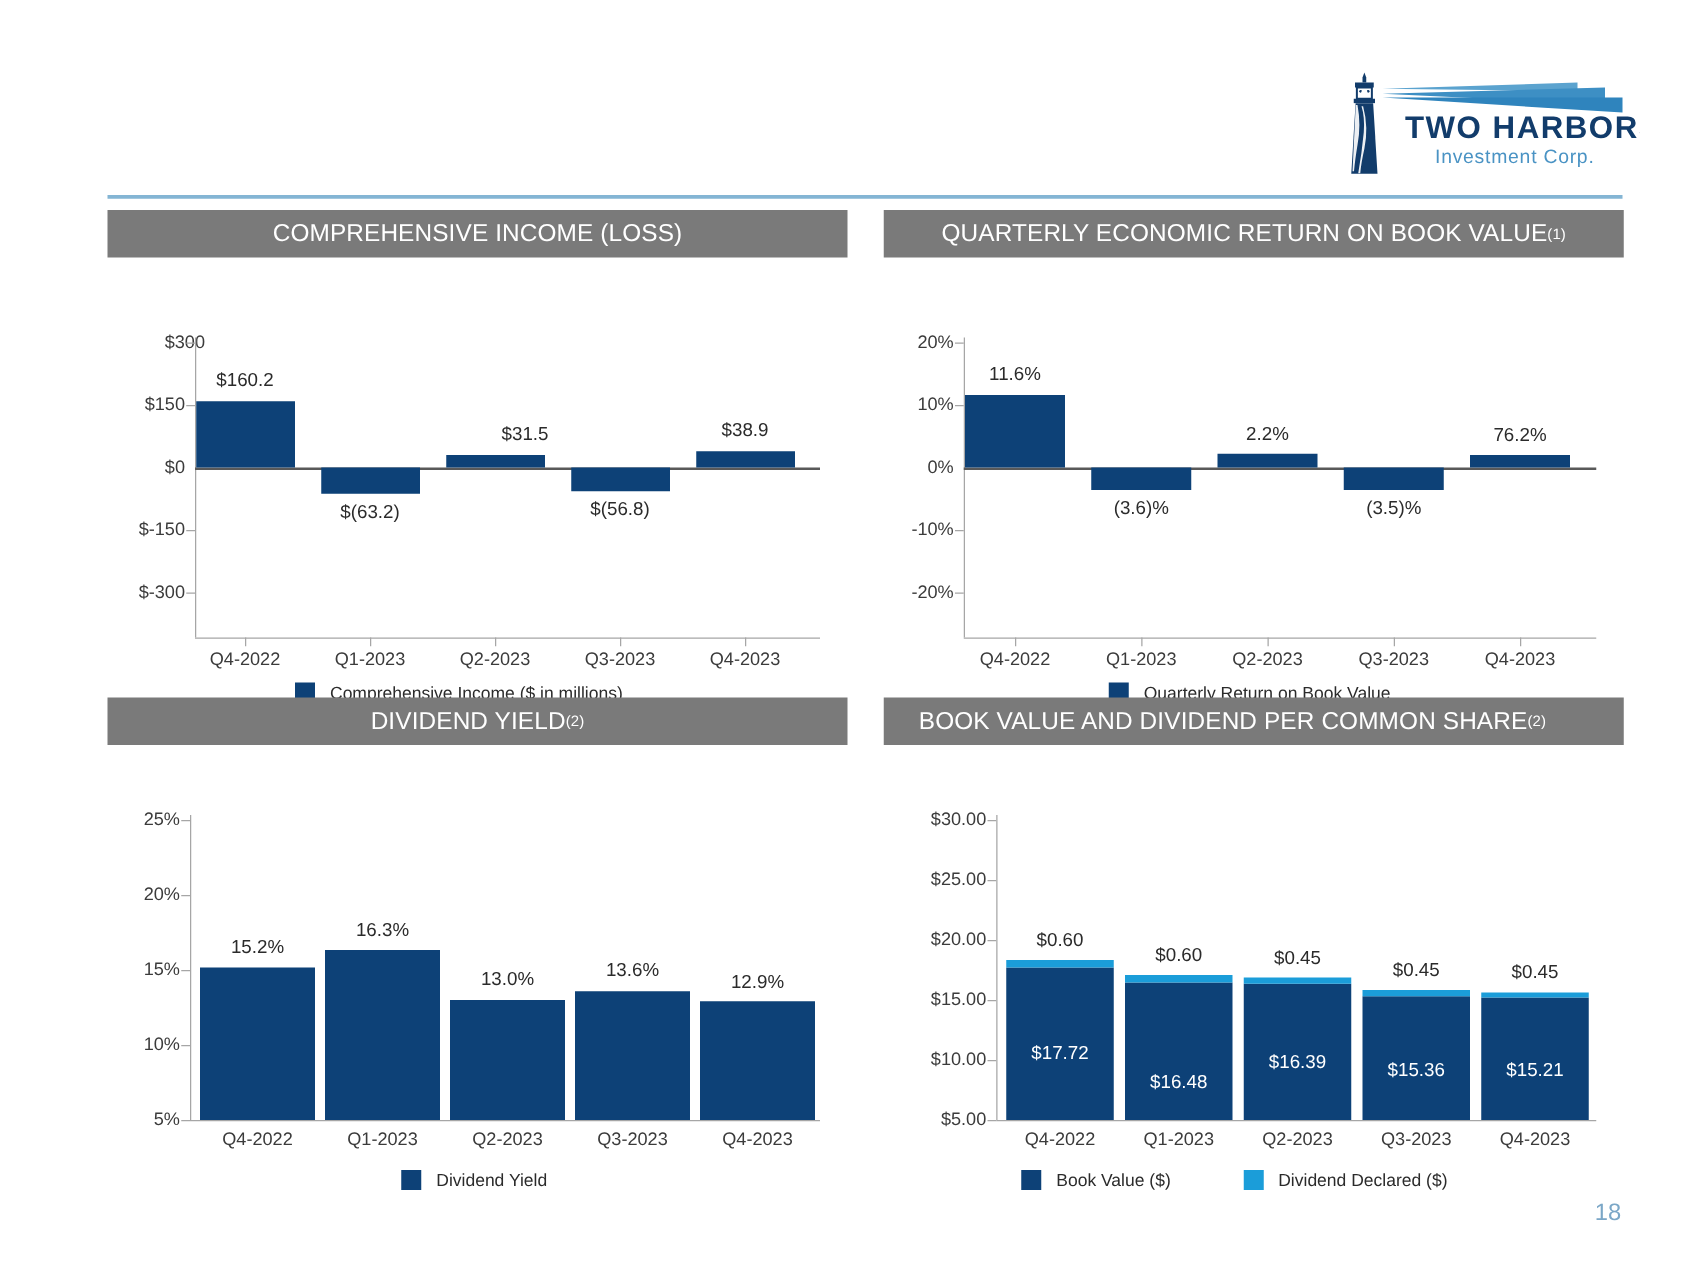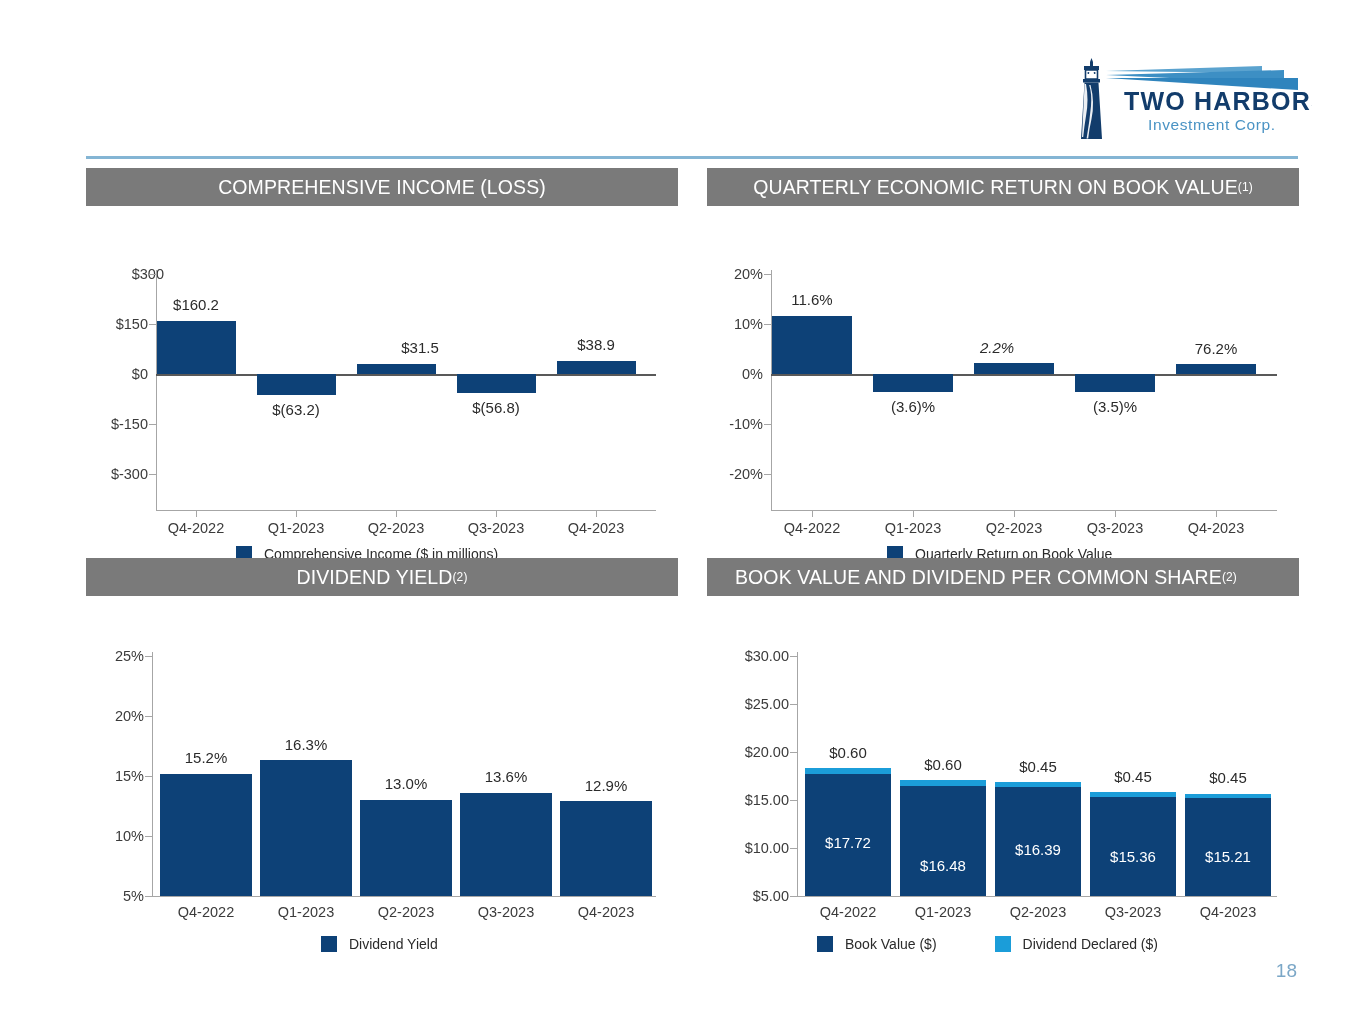--- a/index.html
+++ b/index.html
@@ -199,21 +199,21 @@
         <div class="zero-line" style="left:64px;top:168px;width:506px;"></div>
 
         <div class="bar" style="left:65px;top:110px;width:80px;height:58px;"></div>
         <div class="bar" style="left:166px;top:168px;width:80px;height:18px;"></div>
         <div class="bar" style="left:267px;top:157px;width:80px;height:11px;"></div>
         <div class="bar" style="left:368px;top:168px;width:80px;height:17.5px;"></div>
         <div class="bar" style="left:469px;top:158px;width:80px;height:10px;"></div>
 
         <div class="dlabel" style="left:105px;top:85px;">11.6%</div>
         <div class="dlabel" style="left:206px;top:192px;">(3.6)%</div>
-        <div class="dlabel" style="left:290px;top:133px;font-style:italic;">2.2%</div>
+        <div class="dlabel" style="left:307px;top:133px;">2.2%</div>
         <div class="dlabel" style="left:408px;top:192px;">(3.5)%</div>
         <div class="dlabel" style="left:509px;top:134px;">76.2%</div>
 
         <div class="tick-v" style="left:105px;top:304px;"></div>
         <div class="tick-v" style="left:206px;top:304px;"></div>
         <div class="tick-v" style="left:307px;top:304px;"></div>
         <div class="tick-v" style="left:408px;top:304px;"></div>
         <div class="tick-v" style="left:509px;top:304px;"></div>
 
         <div class="catlabel" style="left:105px;top:314px;">Q4-2022</div>

